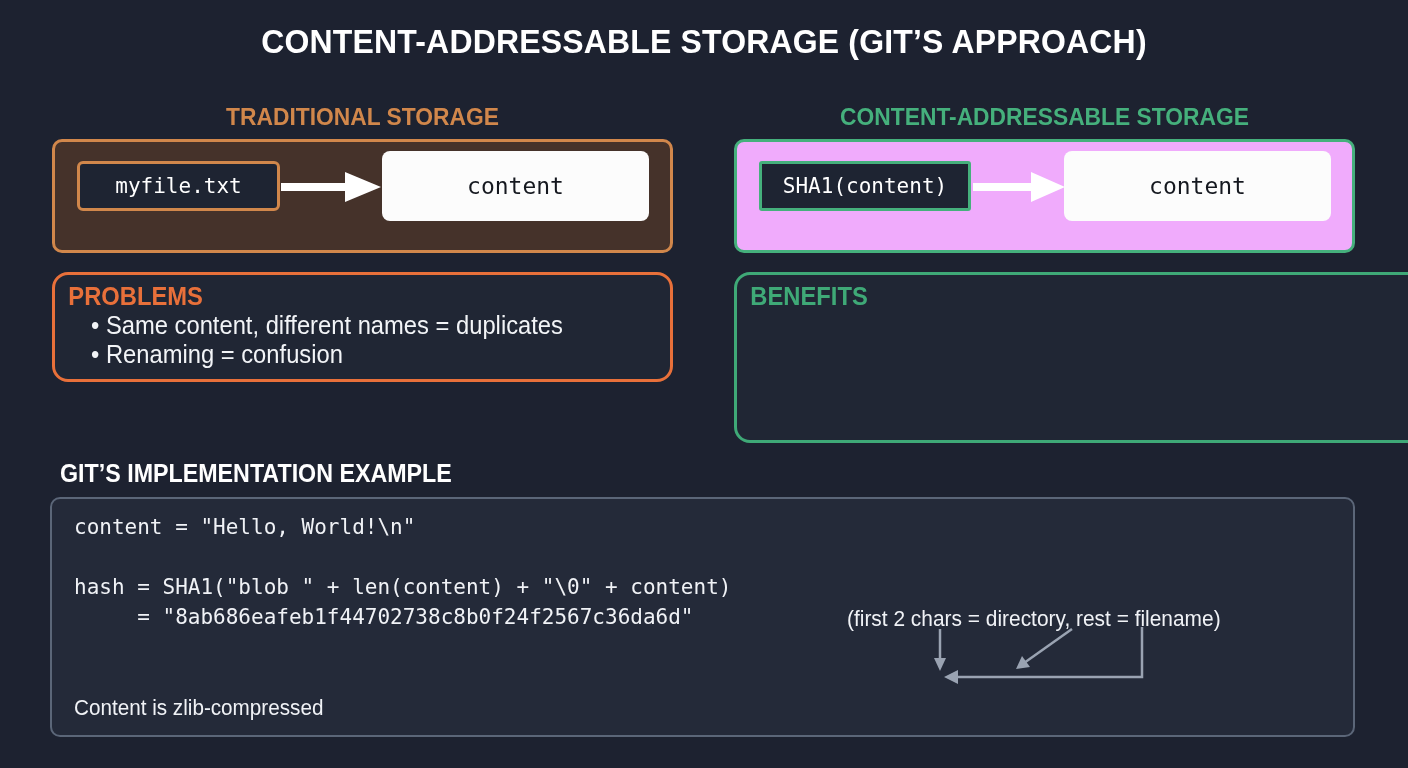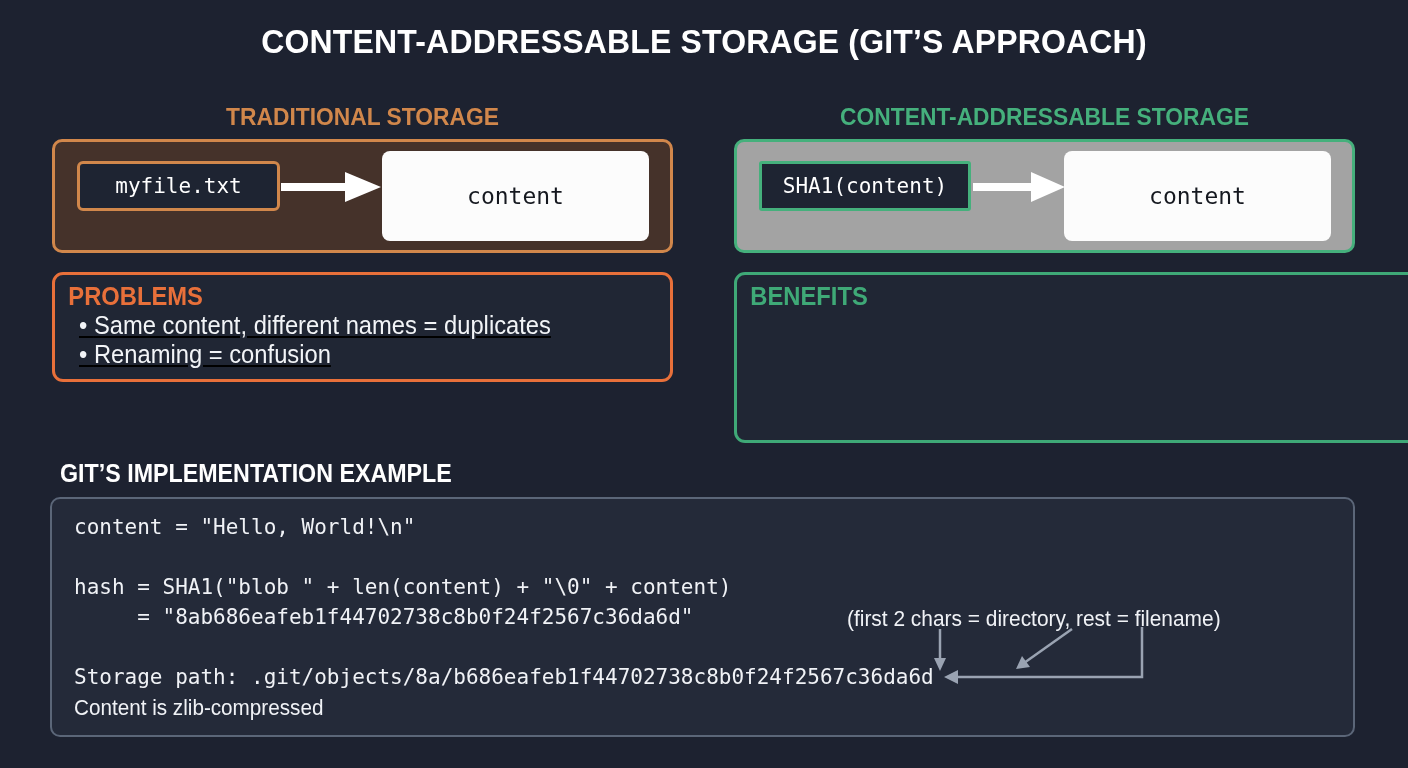--- a/index.html
+++ b/index.html
@@ -49,21 +49,21 @@
     border-radius: 10px;
   }
   .panel.left {
     left: 52px; width: 621px;
     background: #45322a;
     border: 3px solid #d1874b;
     padding-left: 44px;
   }
   .panel.right {
     left: 734px; width: 621px;
-    background: #a3a3a3;
+    background: #f0abfc;
     border: 3px solid #45b07c;
   }
 
   .key-box {
     position: absolute;
     top: 19px;
     height: 50px;
     background: #1e2432;
     display: flex;
     align-items: center;
@@ -79,21 +79,21 @@
   }
   .panel.right .key-box {
     left: 22px; width: 212px;
     border: 3px solid #45b07c;
     border-radius: 3px;
   }
 
   .value-box {
     position: absolute;
     top: 9px;
-    height: 90px;
+    height: 70px;
     background: #fcfcfc;
     border-radius: 8px;
     display: flex;
     align-items: center;
     justify-content: center;
     color: #15181f;
     font-family: "DejaVu Sans Mono", monospace;
     font-size: 23px;
     text-align: center;
   }
@@ -101,42 +101,42 @@
   .panel.right .value-box { left: 327px; width: 267px; }
 
   .arrow-svg { position: absolute; top: 30px; }
   .panel.left .arrow-svg  { left: 226px; width: 100px; height: 30px; }
   .panel.right .arrow-svg { left: 236px; width: 92px;  height: 30px; }
 
   
   .listbox {
     position: absolute;
     background: #202634;
-    border-radius: 11px;
+    border-radius: 16px;
     padding: 8px 0 10px 0;
   }
   .listbox.problems {
     left: 52px; top: 272px; width: 621px; height: 110px;
     border: 3px solid #e8703a;
   }
   .listbox.benefits {
     left: 734px; top: 272px; width: 694px; height: 171px;
     border: 3px solid #3fa977;
   }
   .listbox .lb-title {
     font-size: 25px;
     font-weight: bold;
     padding-left: 14px;
     line-height: 1.1;
     transform: scaleX(0.95);
     transform-origin: left center;
   }
   .listbox.problems .lb-title { color: #e8703a; }
   .listbox.benefits .lb-title { color: #3fa977; }
-  .listbox ul { list-style: none; padding-left: 24px; text-decoration: underline; }
+  .listbox ul { list-style: none; padding-left: 36px; }
   .listbox li {
     color: #f2f4f7;
     font-size: 25px;
     line-height: 1.16;
     white-space: nowrap;
     transform: scaleX(0.95);
     transform-origin: left center;
   }
   .listbox li::before { content: "• "; }
 
@@ -226,21 +226,20 @@
   <div class="listbox benefits">
     <div class="lb-title">BENEFITS</div>
   </div>
 
   <div class="code-head">GIT’S IMPLEMENTATION EXAMPLE</div>
 
   <div class="code-box">
     <div class="code-text" style="top:13px">content = "Hello, World!\n"</div>
     <div class="code-text" style="top:73px">hash = SHA1("blob " + len(content) + "\0" + content)</div>
     <div class="code-text" style="top:103px">     = "8ab686eafeb1f44702738c8b0f24f2567c36da6d"</div>
-    <div class="code-text" style="top:163px">Storage path: .git/objects/8a/b686eafeb1f44702738c8b0f24f2567c36da6d</div>
     <div class="code-text alt" style="top:194px">Content is zlib-compressed</div>
 
     <div class="annot-text">(first 2 chars = directory, rest = filename)</div>
 
     <svg class="annot-svg" viewBox="0 0 330 58">
 
       <path d="M68 2 V34" stroke="#9aa3b2" stroke-width="2.5" fill="none"></path>
       <path d="M68 44 L62 31 H74 Z" fill="#9aa3b2"></path>
 
       <path d="M200 2 L152 36" stroke="#9aa3b2" stroke-width="2.5" fill="none"></path>

